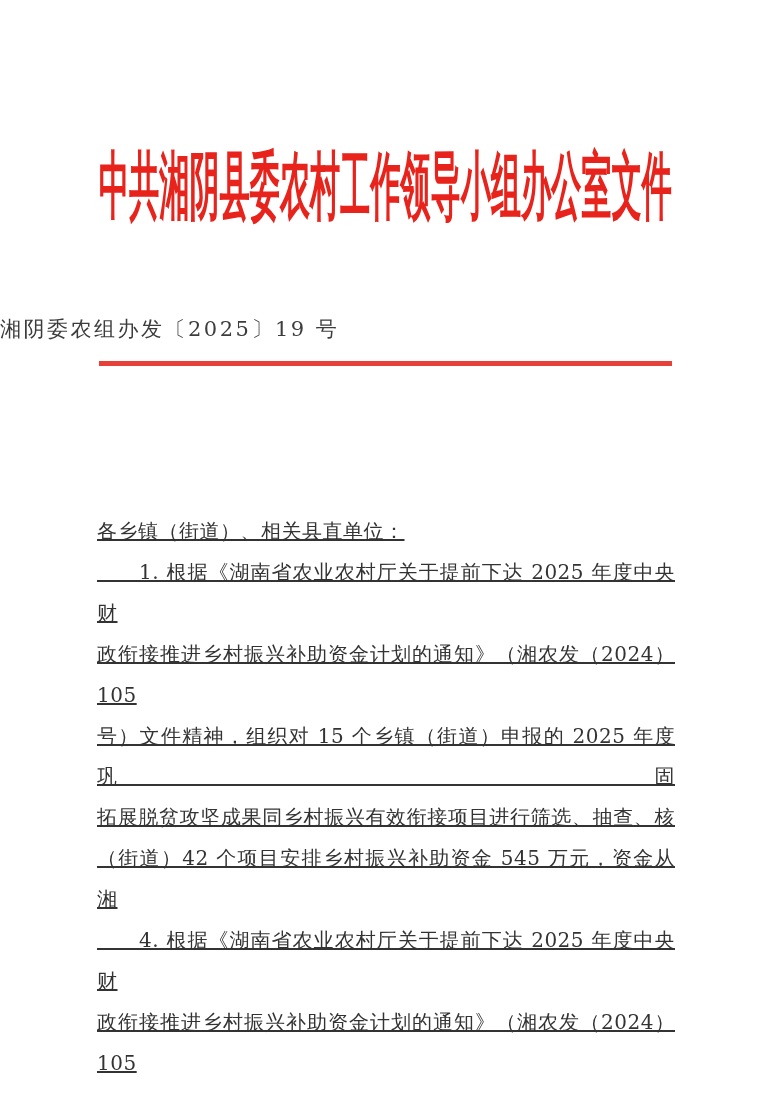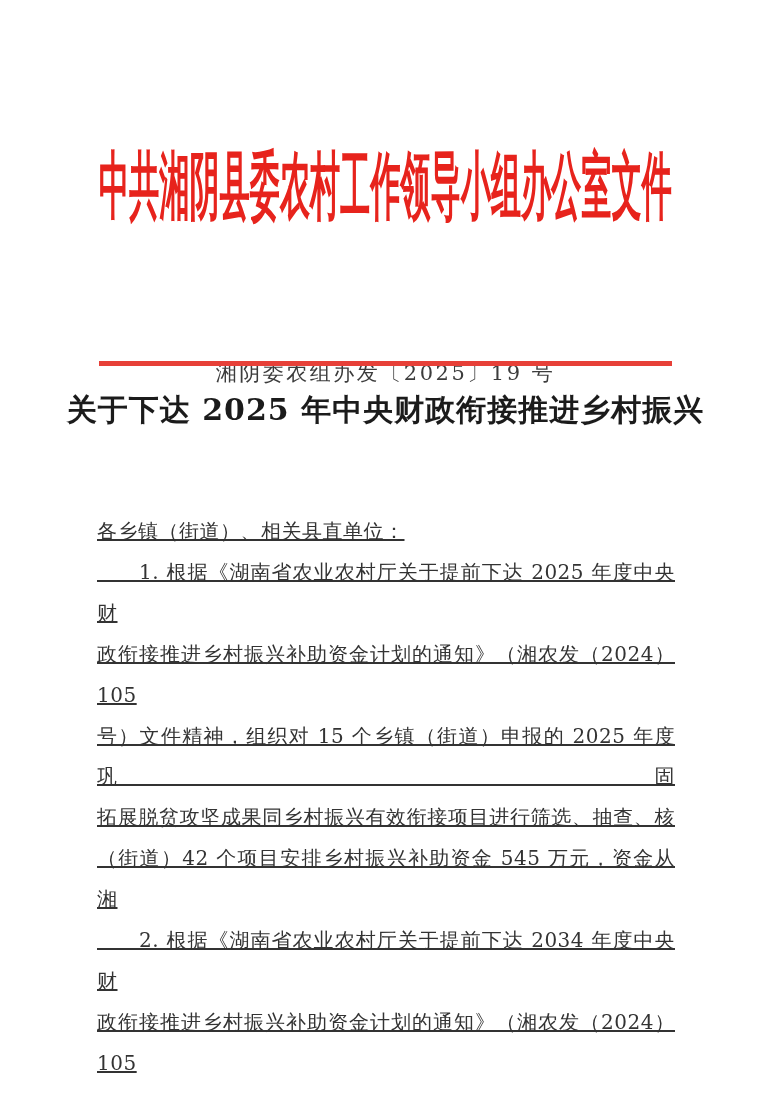--- a/index.html
+++ b/index.html
@@ -23,24 +23,23 @@
     font-weight:bold;font-size:30px;line-height:1;
   }
   .masthead .ch{
     display:inline-block;
     transform:scaleY(2.45);
     transform-origin:center;
   }
   
   .doc-number{
     position:absolute;top:315px;left:0;width:100%;
-    text-align:center;
+    text-align:left;
     font-size:21px;color:#3c3c3c;
     letter-spacing:2.5px;
-    margin-top:44px;
   }
   
   .rule{
     position:absolute;top:361px;left:99px;width:573px;height:5px;
     background:var(--rule-red);
   }
   
   .title{
     position:absolute;top:388px;left:50px;width:671px;
     text-align:center;
@@ -94,27 +93,26 @@
       <span class="ch">室</span>
       <span class="ch">文</span>
       <span class="ch">件</span>
     </div>
 
   <div class="doc-number">湘阴委农组办发〔2025〕19 号</div>
 
   <div class="rule"></div>
 
   <div class="title">
-    <div>关于下达 2025 年中央财政衔接推进乡村振兴</div>
   </div>
 
   <div class="body-text">
       <div class="line no-j">各乡镇（街道）、相关县直单位：</div>
       <div class="line">　　1. 根据《湖南省农业农村厅关于提前下达 2025 年度中央财</div>
       <div class="line">政衔接推进乡村振兴补助资金计划的通知》（湘农发（2024）105</div>
       <div class="line">号）文件精神，组织对 15 个乡镇（街道）申报的 2025 年度巩固</div>
       <div class="line">拓展脱贫攻坚成果同乡村振兴有效衔接项目进行筛选、抽查、核</div>
       <div class="line">（街道）42 个项目安排乡村振兴补助资金 545 万元，资金从湘</div>
-      <div class="line">　　2. 根据《湖南省农业农村厅关于提前下达 2034 年度中央财</div>
+      <div class="line">　　4. 根据《湖南省农业农村厅关于提前下达 2025 年度中央财</div>
       <div class="line">政衔接推进乡村振兴补助资金计划的通知》（湘农发（2024）105</div>
     </div>
 
 </div>
 
 </body></html>

